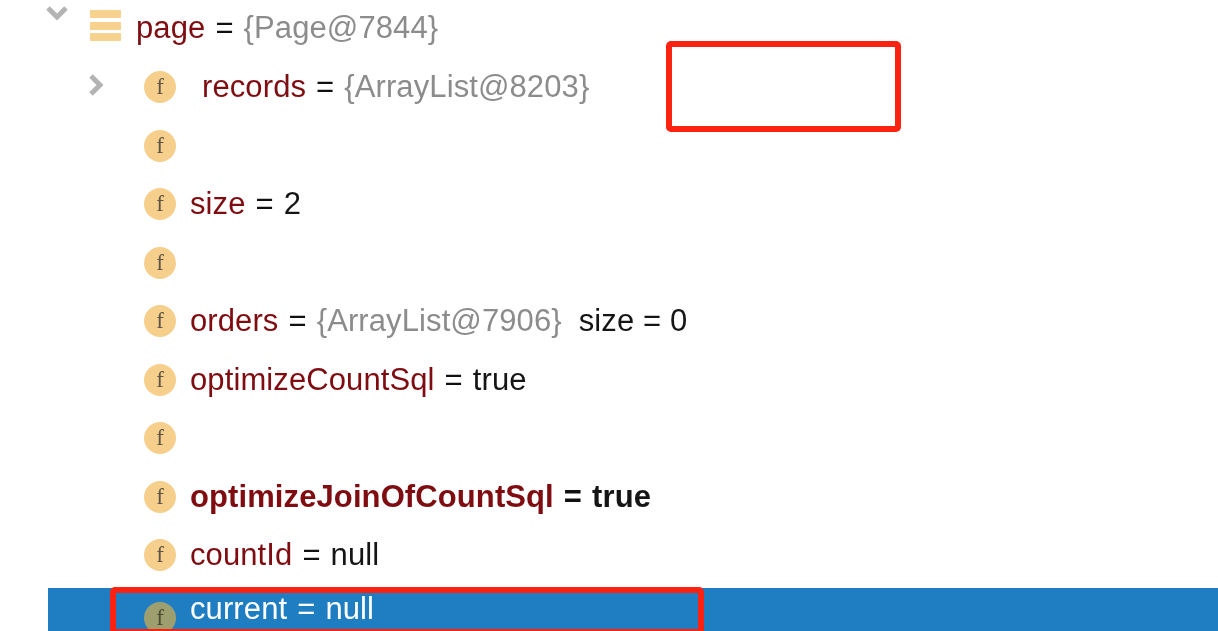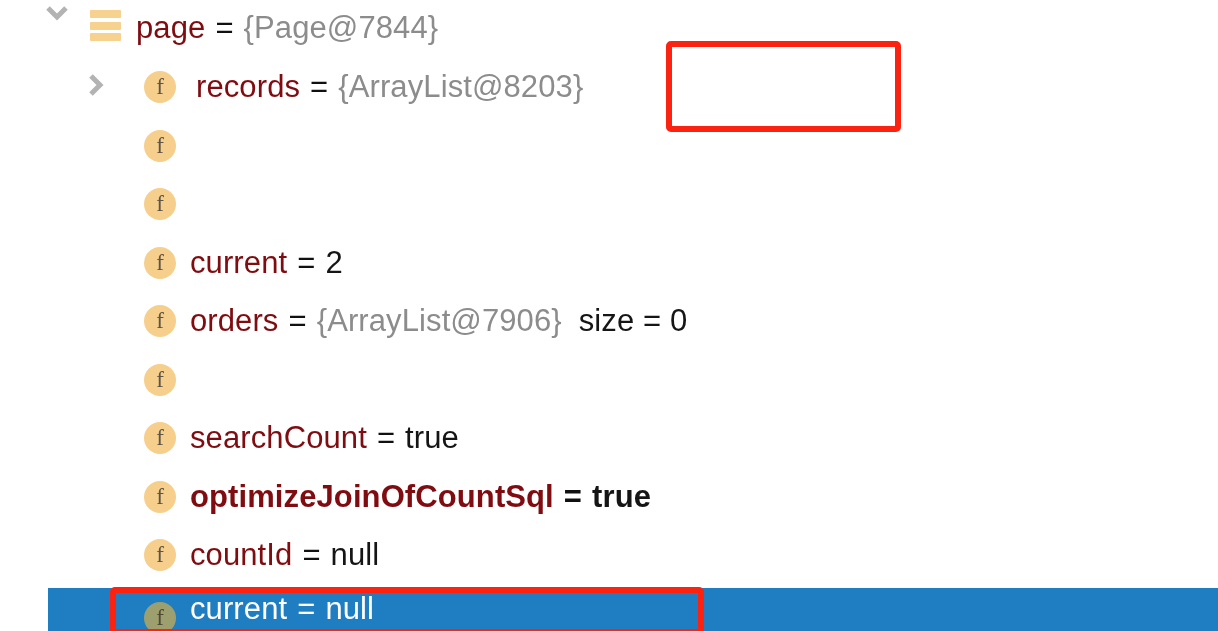--- a/index.html
+++ b/index.html
@@ -149,67 +149,67 @@
 
   <div class="row" style="top:58px;">
     <span class="arrow" style="left:36px; top:15px;">
       <svg width="26" height="26" viewBox="0 0 26 26">
         <path d="M7 3 L16 12 L7 21" fill="none" stroke="#B3B3B3" stroke-width="5" stroke-linecap="butt" stroke-linejoin="miter"></path>
       </svg>
     </span>
     <span class="icon-slot" style="left:96px; top:13px;">
       <span class="f-icon">f</span>
     </span>
-    <span class="text" style="left:148px; top:0px;">
+    <span class="text" style="left:154px; top:0px;">
       <span class="name frag">records</span><span class="sp"></span><span class="eq frag">=</span><span class="sp"></span><span class="ref frag">{ArrayList@8203}</span>
     </span>
   </div>
 
   <div class="row" style="top:117px;">
     <span class="icon-slot" style="left:96px; top:13px;">
       <span class="f-icon">f</span>
     </span>
   </div>
 
   <div class="row" style="top:175px;">
     <span class="icon-slot" style="left:96px; top:13px;">
       <span class="f-icon">f</span>
     </span>
+    <span class="text" style="left:142px; top:0px;">
+      <span class="name frag">size</span><span class="sp"></span><span class="eq frag">=</span><span class="sp"></span><span class="val frag">2</span>
+    </span>
   </div>
 
   <div class="row" style="top:234px;">
     <span class="icon-slot" style="left:96px; top:13px;">
       <span class="f-icon">f</span>
-    </span>
-    <span class="text" style="left:142px; top:0px;">
-      <span class="name frag">current</span><span class="sp"></span><span class="eq frag">=</span><span class="sp"></span><span class="val frag">2</span>
     </span>
   </div>
 
   <div class="row" style="top:292px;">
     <span class="icon-slot" style="left:96px; top:13px;">
       <span class="f-icon">f</span>
     </span>
     <span class="text" style="left:142px; top:0px;">
       <span class="name frag">orders</span><span class="sp"></span><span class="eq frag">=</span><span class="sp"></span><span class="ref frag">{ArrayList@7906}</span><span class="sp-wide"></span><span class="val frag">size = 0</span>
     </span>
   </div>
 
   <div class="row" style="top:351px;">
     <span class="icon-slot" style="left:96px; top:13px;">
       <span class="f-icon">f</span>
     </span>
+    <span class="text" style="left:142px; top:0px;">
+      <span class="name frag">optimizeCountSql</span><span class="sp"></span><span class="eq frag">=</span><span class="sp"></span><span class="val frag">true</span>
+    </span>
   </div>
 
   <div class="row" style="top:409px;">
     <span class="icon-slot" style="left:96px; top:13px;">
       <span class="f-icon">f</span>
-    </span>
-    <span class="text" style="left:142px; top:0px;">
-      <span class="name frag">searchCount</span><span class="sp"></span><span class="eq frag">=</span><span class="sp"></span><span class="val frag">true</span>
     </span>
   </div>
 
   <div class="row" style="top:468px;">
     <span class="icon-slot" style="left:96px; top:13px;">
       <span class="f-icon">f</span>
     </span>
     <span class="text" style="left:142px; top:0px;font-weight:bold;">
       <span class="name frag">optimizeJoinOfCountSql</span><span class="sp"></span><span class="eq frag">=</span><span class="sp"></span><span class="val frag">true</span>
     </span>

